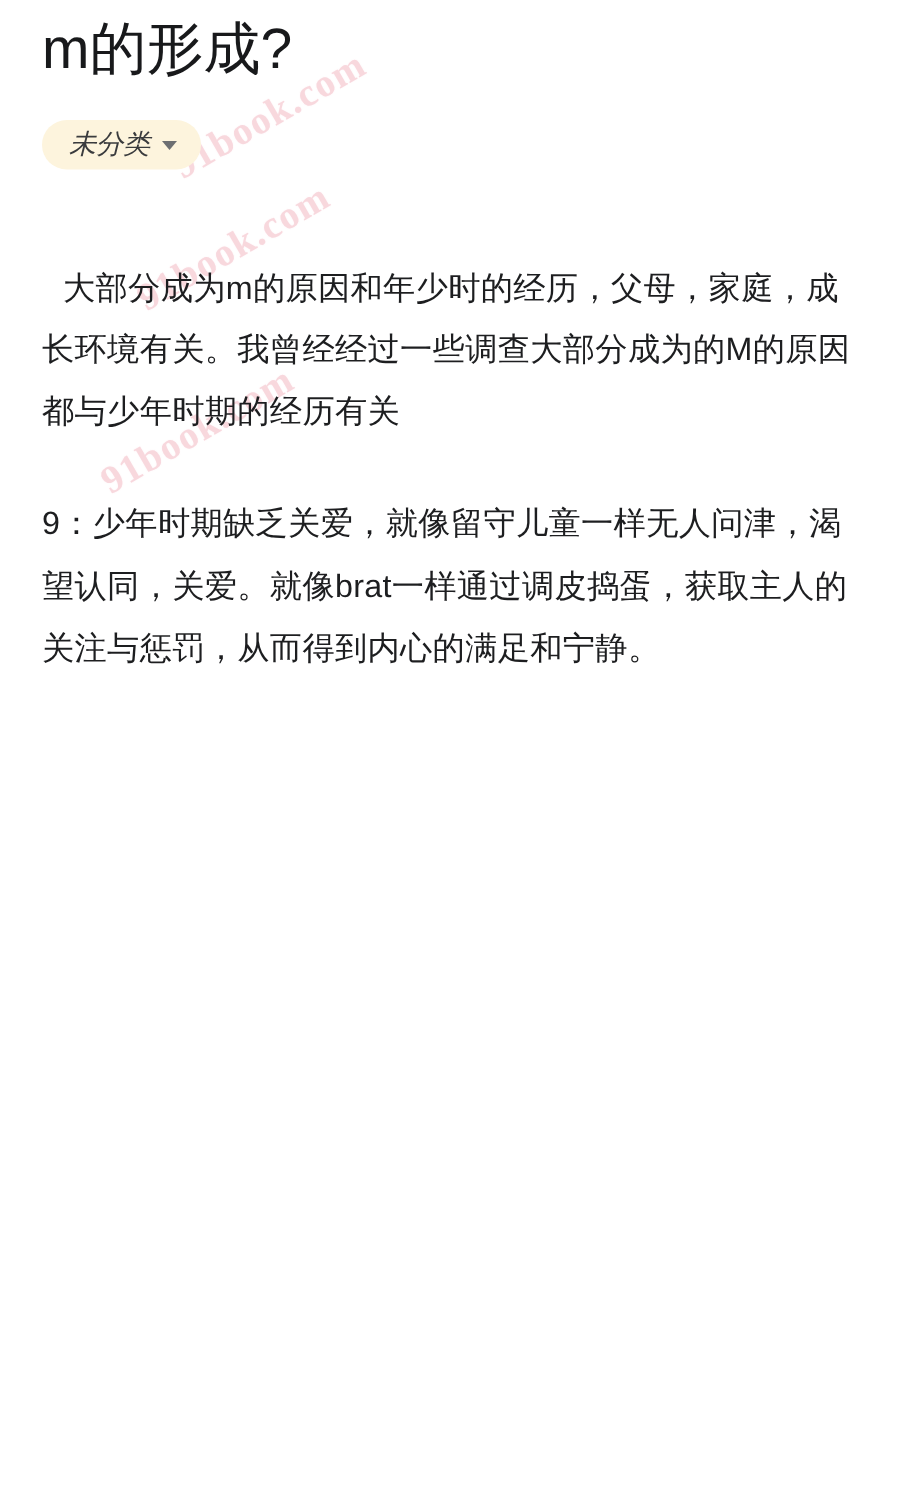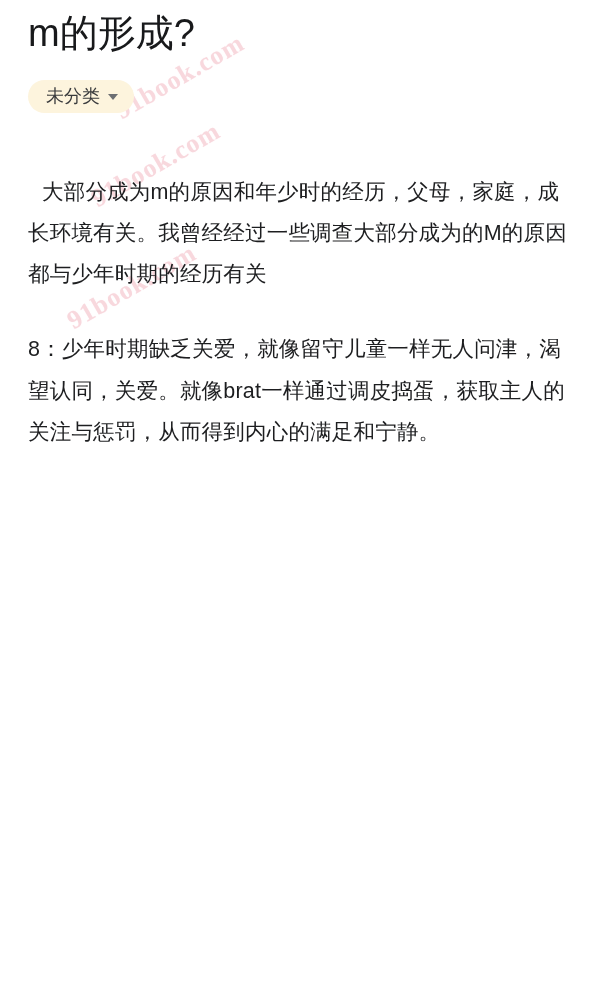--- a/index.html
+++ b/index.html
@@ -65,20 +65,21 @@
   .category-chip {
     display: inline-flex;
     align-items: center;
     gap: 8px;
     background: #fdf4dd;
     color: #3a3b3d;
     border-radius: 17px;
     padding: 7px 16px 8px 18px;
     font-size: 18px;
     line-height: 1;
+    font-style: italic;
   }
   .chev {
     width: 0; height: 0;
     border-left: 5px solid transparent;
     border-right: 5px solid transparent;
     border-top: 6px solid #6d6f72;
     display: inline-block;
     margin-top: 2px;
   }
   .body {
@@ -110,17 +111,17 @@
 
     <div class="meta-row">
       <span class="category-chip">
         <span>未分类</span>
         <span class="chev"></span>
       </span>
     </div>
 
     <div class="body">
       <p class="para indent">大部分成为m的原因和年少时的经历，父母，家庭，成长环境有关。我曾经经过一些调查大部分成为的M的原因都与少年时期的经历有关</p>
-      <p class="para">8：少年时期缺乏关爱，就像留守儿童一样无人问津，渴望认同，关爱。就像brat一样通过调皮捣蛋，获取主人的关注与惩罚，从而得到内心的满足和宁静。</p>
+      <p class="para">9：少年时期缺乏关爱，就像留守儿童一样无人问津，渴望认同，关爱。就像brat一样通过调皮捣蛋，获取主人的关注与惩罚，从而得到内心的满足和宁静。</p>
     </div>
 
   </div>
 </div>
 
 </body></html>

